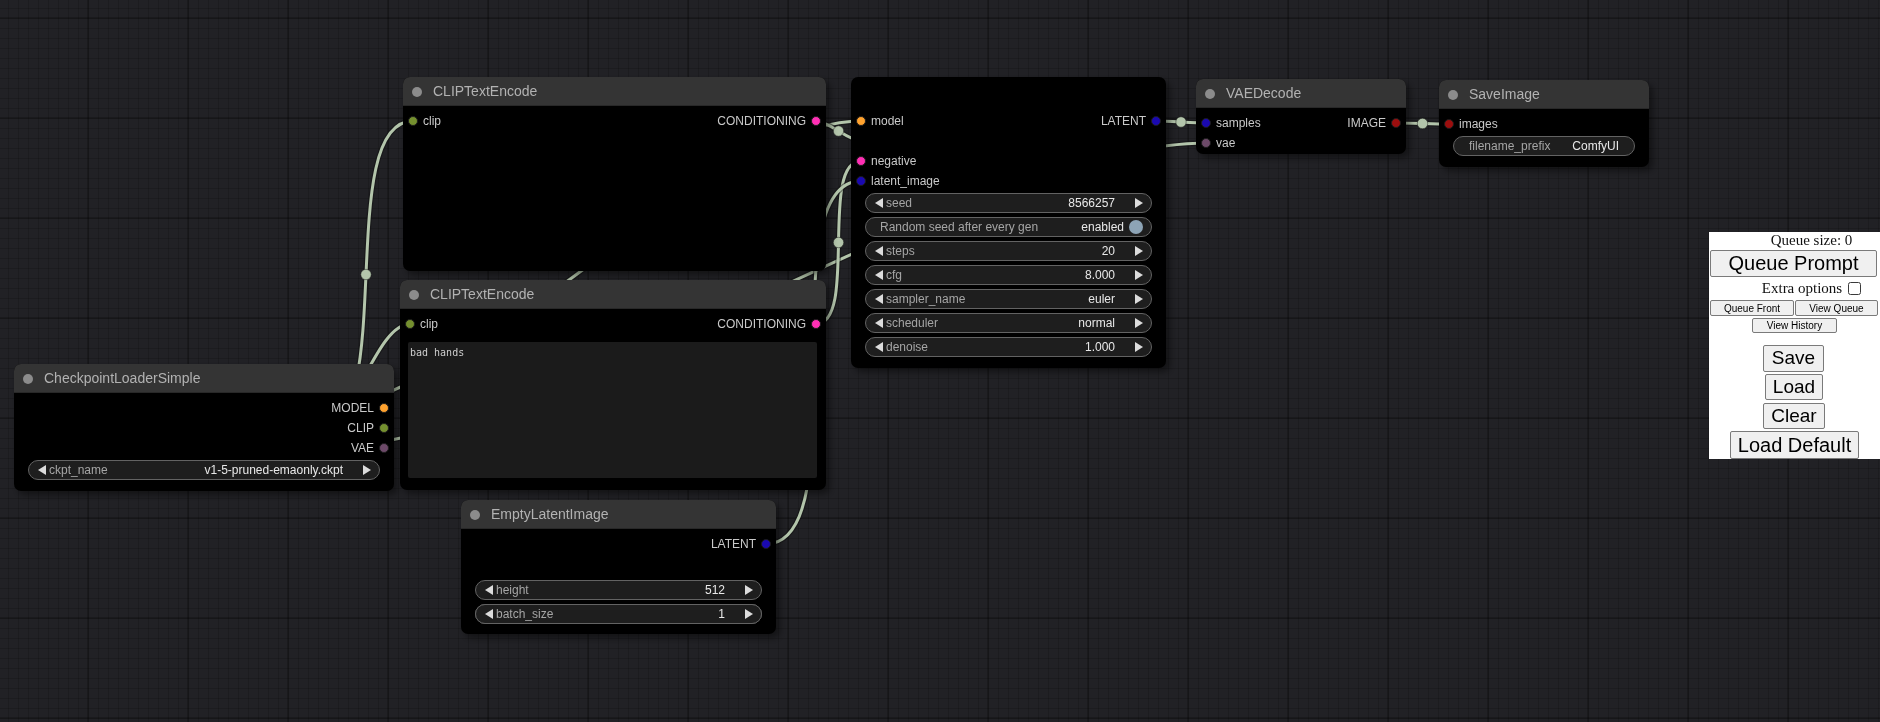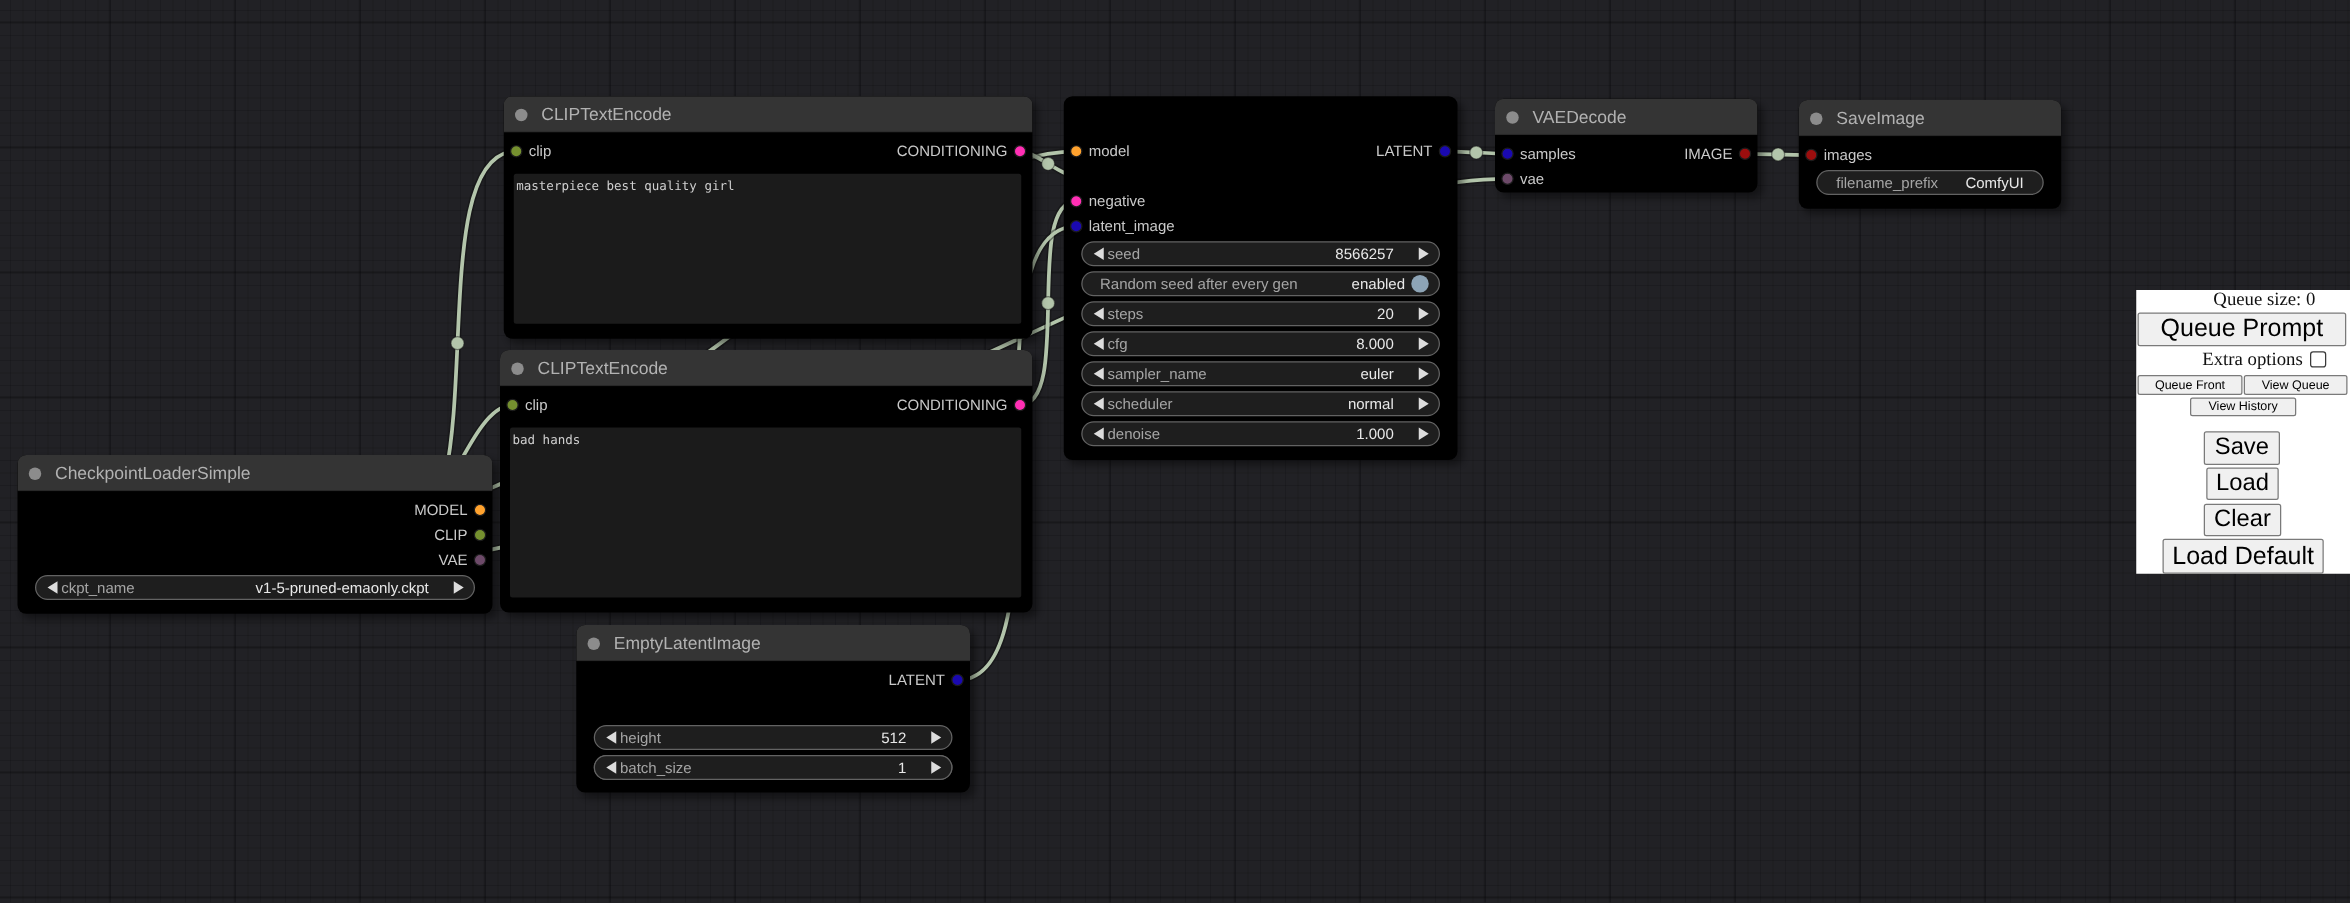--- a/index.html
+++ b/index.html
@@ -175,21 +175,20 @@
         <span class="title-text">CLIPTextEncode</span>
       </div>
       <div class="slot in" style="top: 34px; left: 0px; right: 0px;">
         <span class="dot" style="background: rgb(117, 144, 47);"></span>
         <span class="lbl">clip</span>
       </div>
       <div class="slot out" style="top: 34px; left: 0px; right: 0px;">
         <span class="dot" style="background: rgb(255, 47, 180);"></span>
         <span class="lbl">CONDITIONING</span>
       </div>
-      <textarea spellcheck="false" style="left: 8px; top: 62px; width: 406px; height: 120px;">masterpiece best quality girl</textarea>
     </div>
     <div class="node" style="left: 400px; top: 280px; width: 426px; height: 210px;">
       <div class="node-title">
         <span class="title-dot"></span>
         <span class="title-text">CLIPTextEncode</span>
       </div>
       <div class="slot in" style="top: 34px; left: 0px; right: 0px;">
         <span class="dot" style="background: rgb(117, 144, 47);"></span>
         <span class="lbl">clip</span>
       </div>

